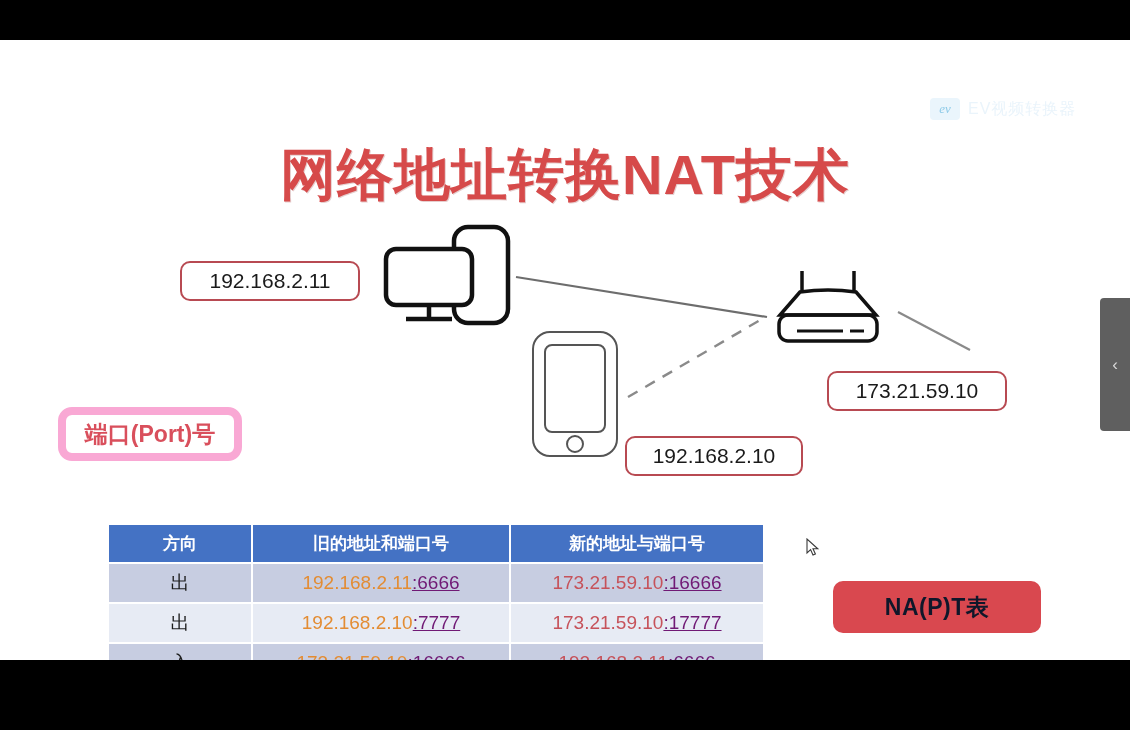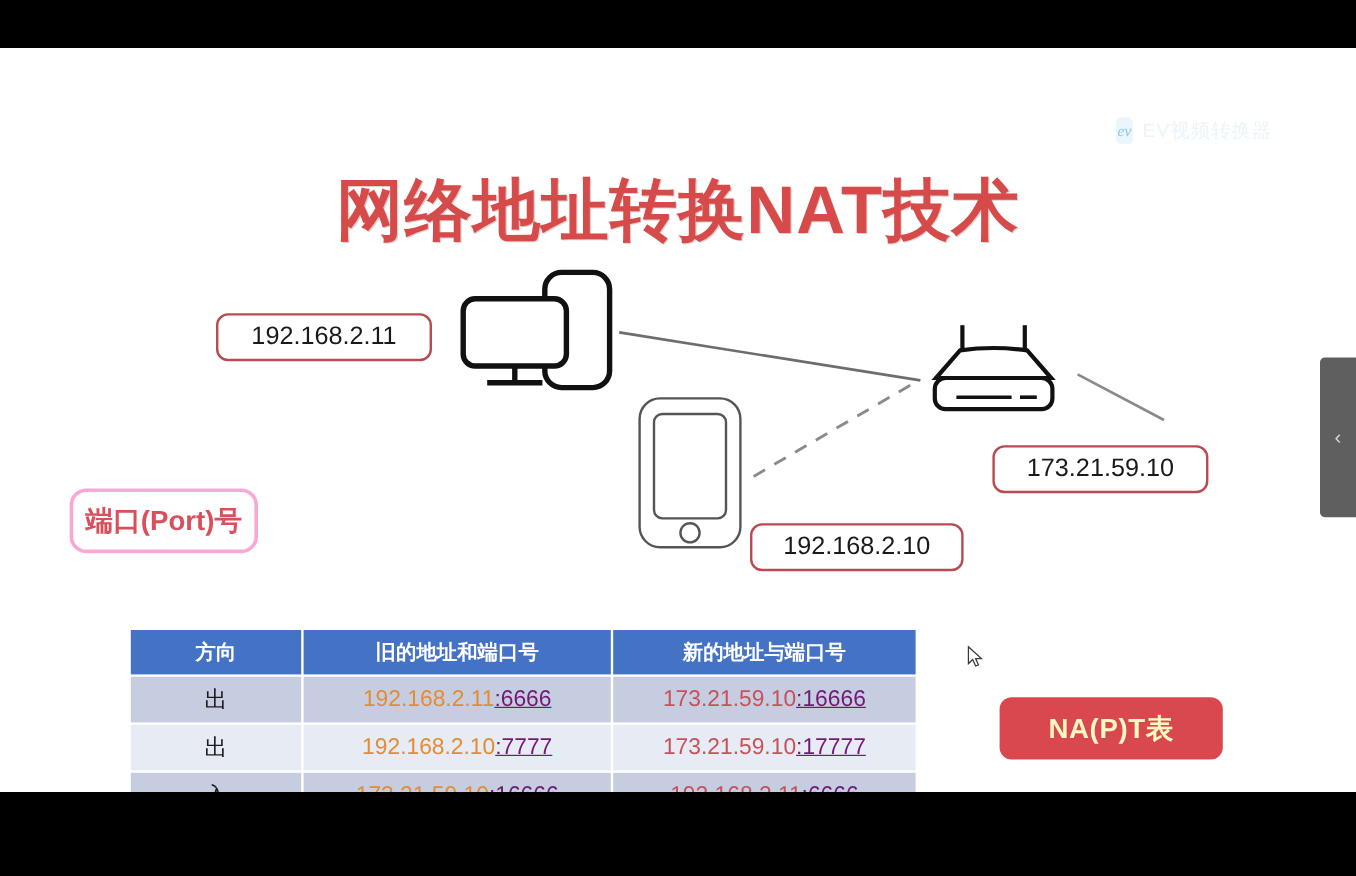--- a/index.html
+++ b/index.html
@@ -21,21 +21,21 @@
     overflow: hidden;
   }
 
   
   #watermark {
     position: absolute; left: 930px; top: 58px;
     display: flex; align-items: center; gap: 8px;
     opacity: 1;
   }
   #wm-logo {
-    width: 14px; height: 22px; border-radius: 4px;
+    width: 30px; height: 22px; border-radius: 4px;
     background: #eaf5fc;
     display: flex; align-items: center; justify-content: center;
     font-style: italic; font-size: 13px; color: #8fcbe8;
     font-family: "Liberation Serif", serif;
   }
   #wm-text {
     font-size: 16px; color: #eaf4fb; letter-spacing: 1px; white-space: nowrap;
   }
 
   
@@ -56,32 +56,32 @@
     background: #ffffff;
     color: #1a1a1a;
     font-size: 21px;
     white-space: nowrap;
   }
   #lbl-pc     { left: 180px; top: 221px; width: 180px; height: 40px; }
   #lbl-phone  { left: 625px; top: 396px; width: 178px; height: 40px; }
   #lbl-router { left: 827px; top: 331px; width: 180px; height: 40px; }
 
   #lbl-port {
-    left: 58px; top: 367px; width: 157px; height: 54px;
-    border: 3px solid #f9a8d4; border-radius: 14px;
+    left: 58px; top: 367px; width: 184px; height: 54px;
+    border: 8px solid #f9a8d4; border-radius: 14px;
     color: #d94f5c; font-weight: bold; font-size: 23px;
   }
 
   
   #napt-btn {
     position: absolute; left: 833px; top: 541px;
-    width: 186px; height: 52px;
+    width: 208px; height: 52px;
     background: #d9484f; border-radius: 10px;
     display: flex; align-items: center; justify-content: center;
-    color: #fef9c3; font-size: 23px; font-weight: bold;
+    color: #0f172a; font-size: 23px; font-weight: bold;
     letter-spacing: .5px;
   }
 
   
   #diagram { position: absolute; left: 0; top: 0; width: 1130px; height: 620px; }
 
   
   #nat-table {
     position: absolute; left: 107px; top: 483px;
     border-collapse: separate; border-spacing: 2px 2px;

